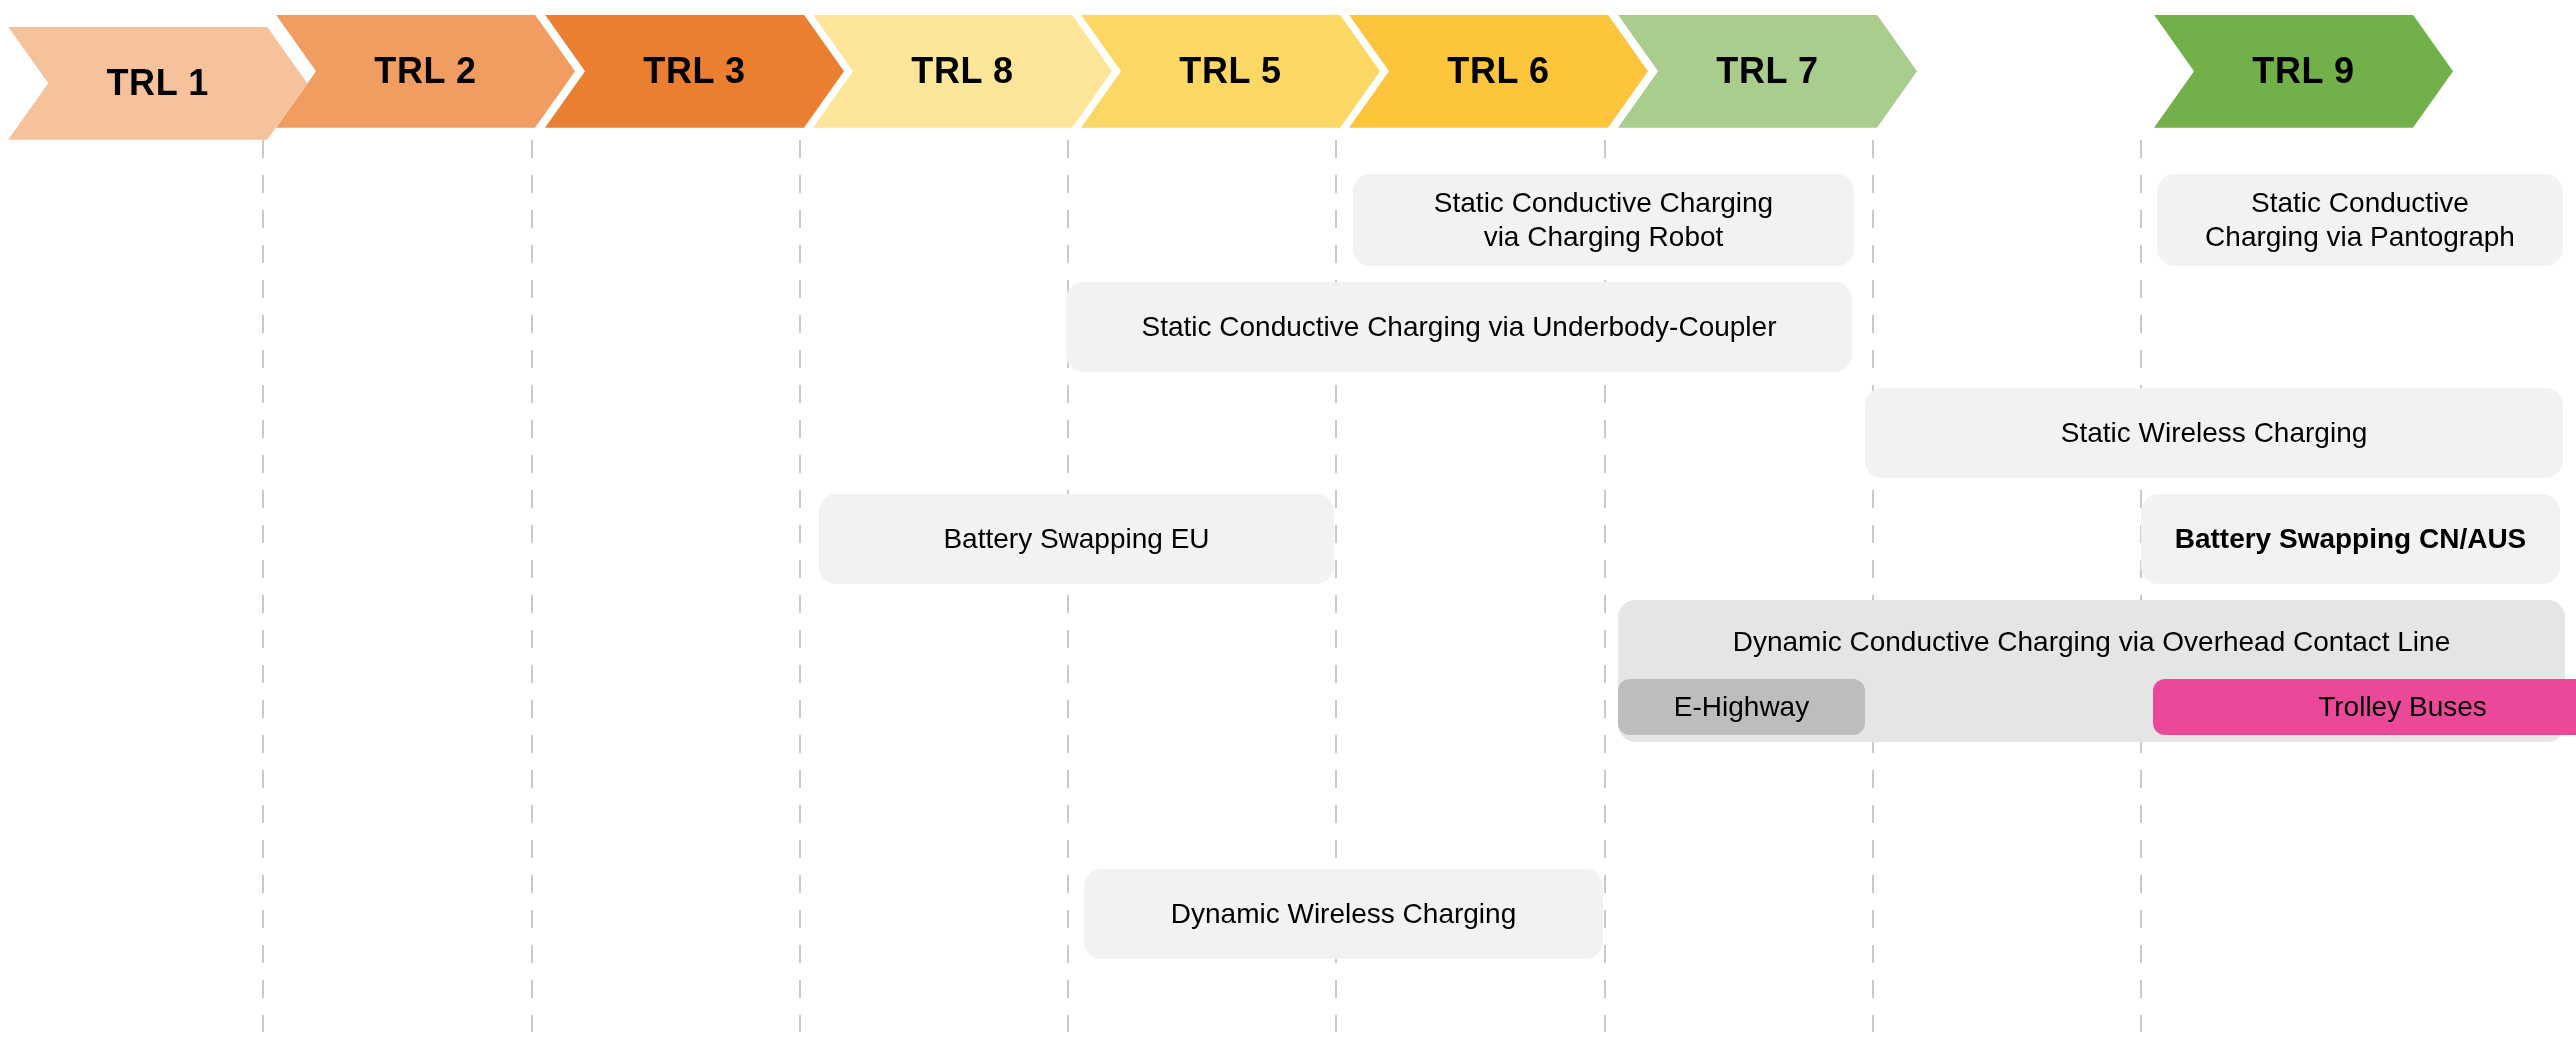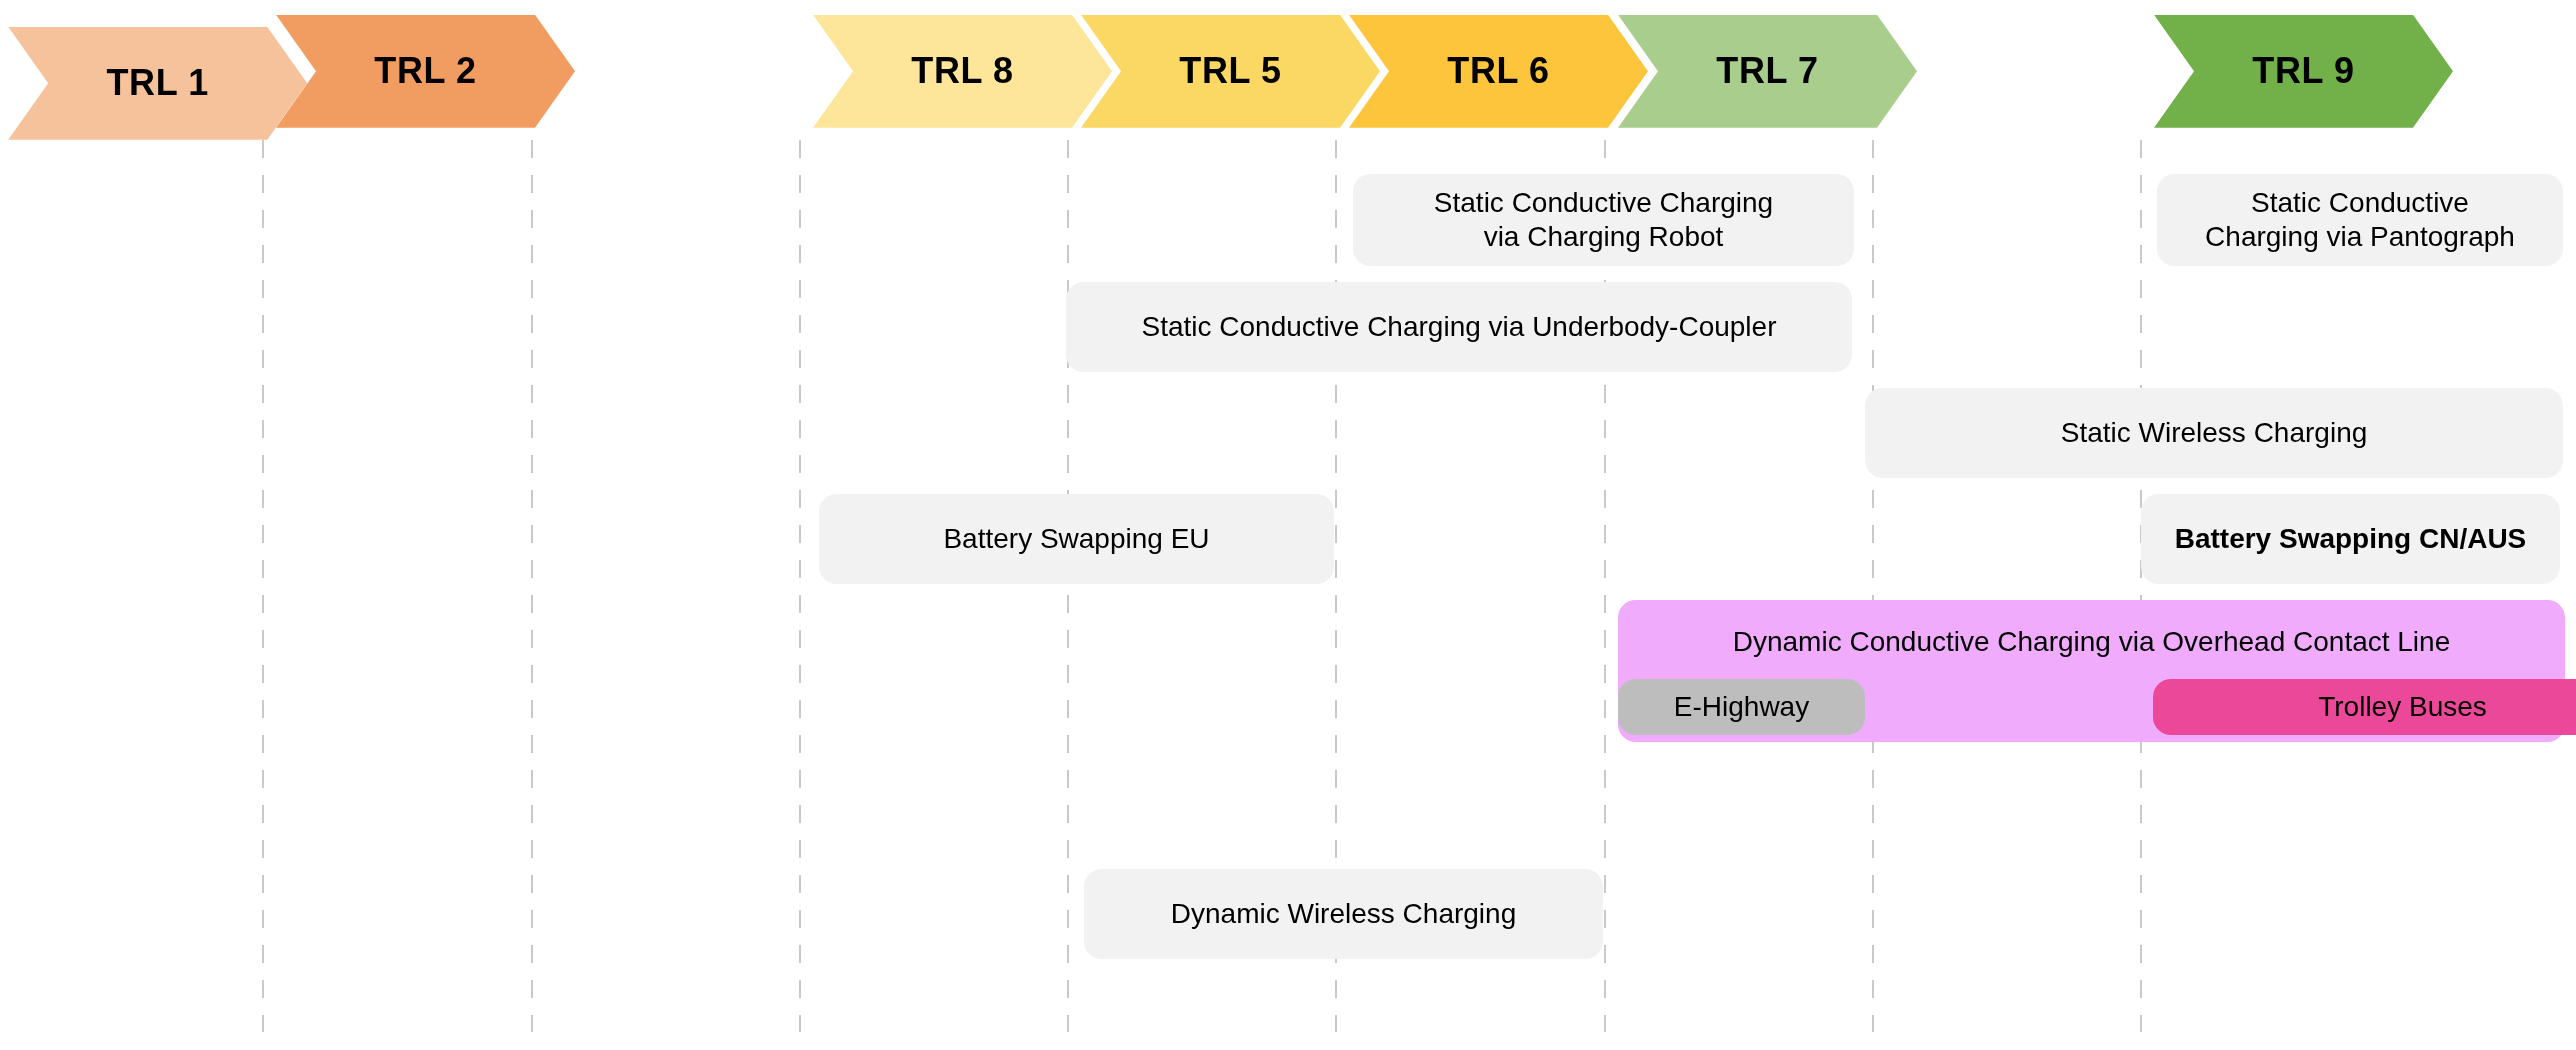--- a/index.html
+++ b/index.html
@@ -69,21 +69,21 @@
     align-items: center;
     justify-content: center;
     text-align: center;
     font-size: 28px;
     line-height: 34px;
     color: #000000;
     white-space: pre-line;
   }
   .subbar {
     position: absolute;
-    border-radius: 18px;
+    border-radius: 12px;
     display: flex;
     align-items: center;
     justify-content: center;
     text-align: center;
     font-size: 28px;
     color: #000000;
   }
 
   #bar-charging-robot   { left: 1353px; top: 174px;  width: 501px;  height: 92px; }
   #bar-pantograph       { left: 2157px; top: 174px;  width: 406px;  height: 92px; }
@@ -102,20 +102,23 @@
 <body>
 
 <div id="scaler" style="transform: scale(1);">
   <div class="canvas">
 
     <div class="chevron chev-1" style="background: rgb(246, 194, 156); margin-top: 12px;">
         <span>TRL 1</span>
       </div>
     <div class="chevron chev-2" style="background: rgb(241, 157, 97);">
         <span>TRL 2</span>
+      </div>
+    <div class="chevron chev-3" style="background: rgb(234, 126, 49);">
+        <span>TRL 3</span>
       </div>
     <div class="chevron chev-4" style="background: rgb(253, 230, 154);">
         <span>TRL 8</span>
       </div>
     <div class="chevron chev-5" style="background: rgb(251, 215, 99);">
         <span>TRL 5</span>
       </div>
     <div class="chevron chev-6" style="background: rgb(252, 197, 60);">
         <span>TRL 6</span>
       </div>
@@ -136,20 +139,20 @@
     <div class="gridline g-8"></div>
 
     <div class="bar" id="bar-charging-robot" style="background: rgb(242, 242, 242);">Static Conductive Charging
 via Charging Robot</div>
     <div class="bar" id="bar-pantograph" style="background: rgb(242, 242, 242); text-align: center;">Static Conductive
 Charging via Pantograph</div>
     <div class="bar" id="bar-underbody" style="background: rgb(242, 242, 242);">Static Conductive Charging via Underbody-Coupler</div>
     <div class="bar" id="bar-static-wireless" style="background: rgb(242, 242, 242);">Static Wireless Charging</div>
     <div class="bar" id="bar-swap-eu" style="background: rgb(242, 242, 242);">Battery Swapping EU</div>
     <div class="bar" id="bar-swap-cn" style="background: rgb(242, 242, 242);">Battery Swapping CN/AUS</div>
-    <div class="bar" id="bar-overhead" style="background: #f0abfc;">Dynamic Conductive Charging via Overhead Contact Line</div>
+    <div class="bar" id="bar-overhead" style="background: #e5e5e5;">Dynamic Conductive Charging via Overhead Contact Line</div>
     <div class="subbar" id="sub-ehighway" style="background: rgb(189, 189, 189);">E-Highway</div>
     <div class="subbar" id="sub-trolley" style="background: #ec4899; padding-left: 44px;">Trolley Buses</div>
     <div class="bar" id="bar-dyn-wireless" style="background: rgb(242, 242, 242);">Dynamic Wireless Charging</div>
 
   </div>
 </div>
 
 
 </body></html>

